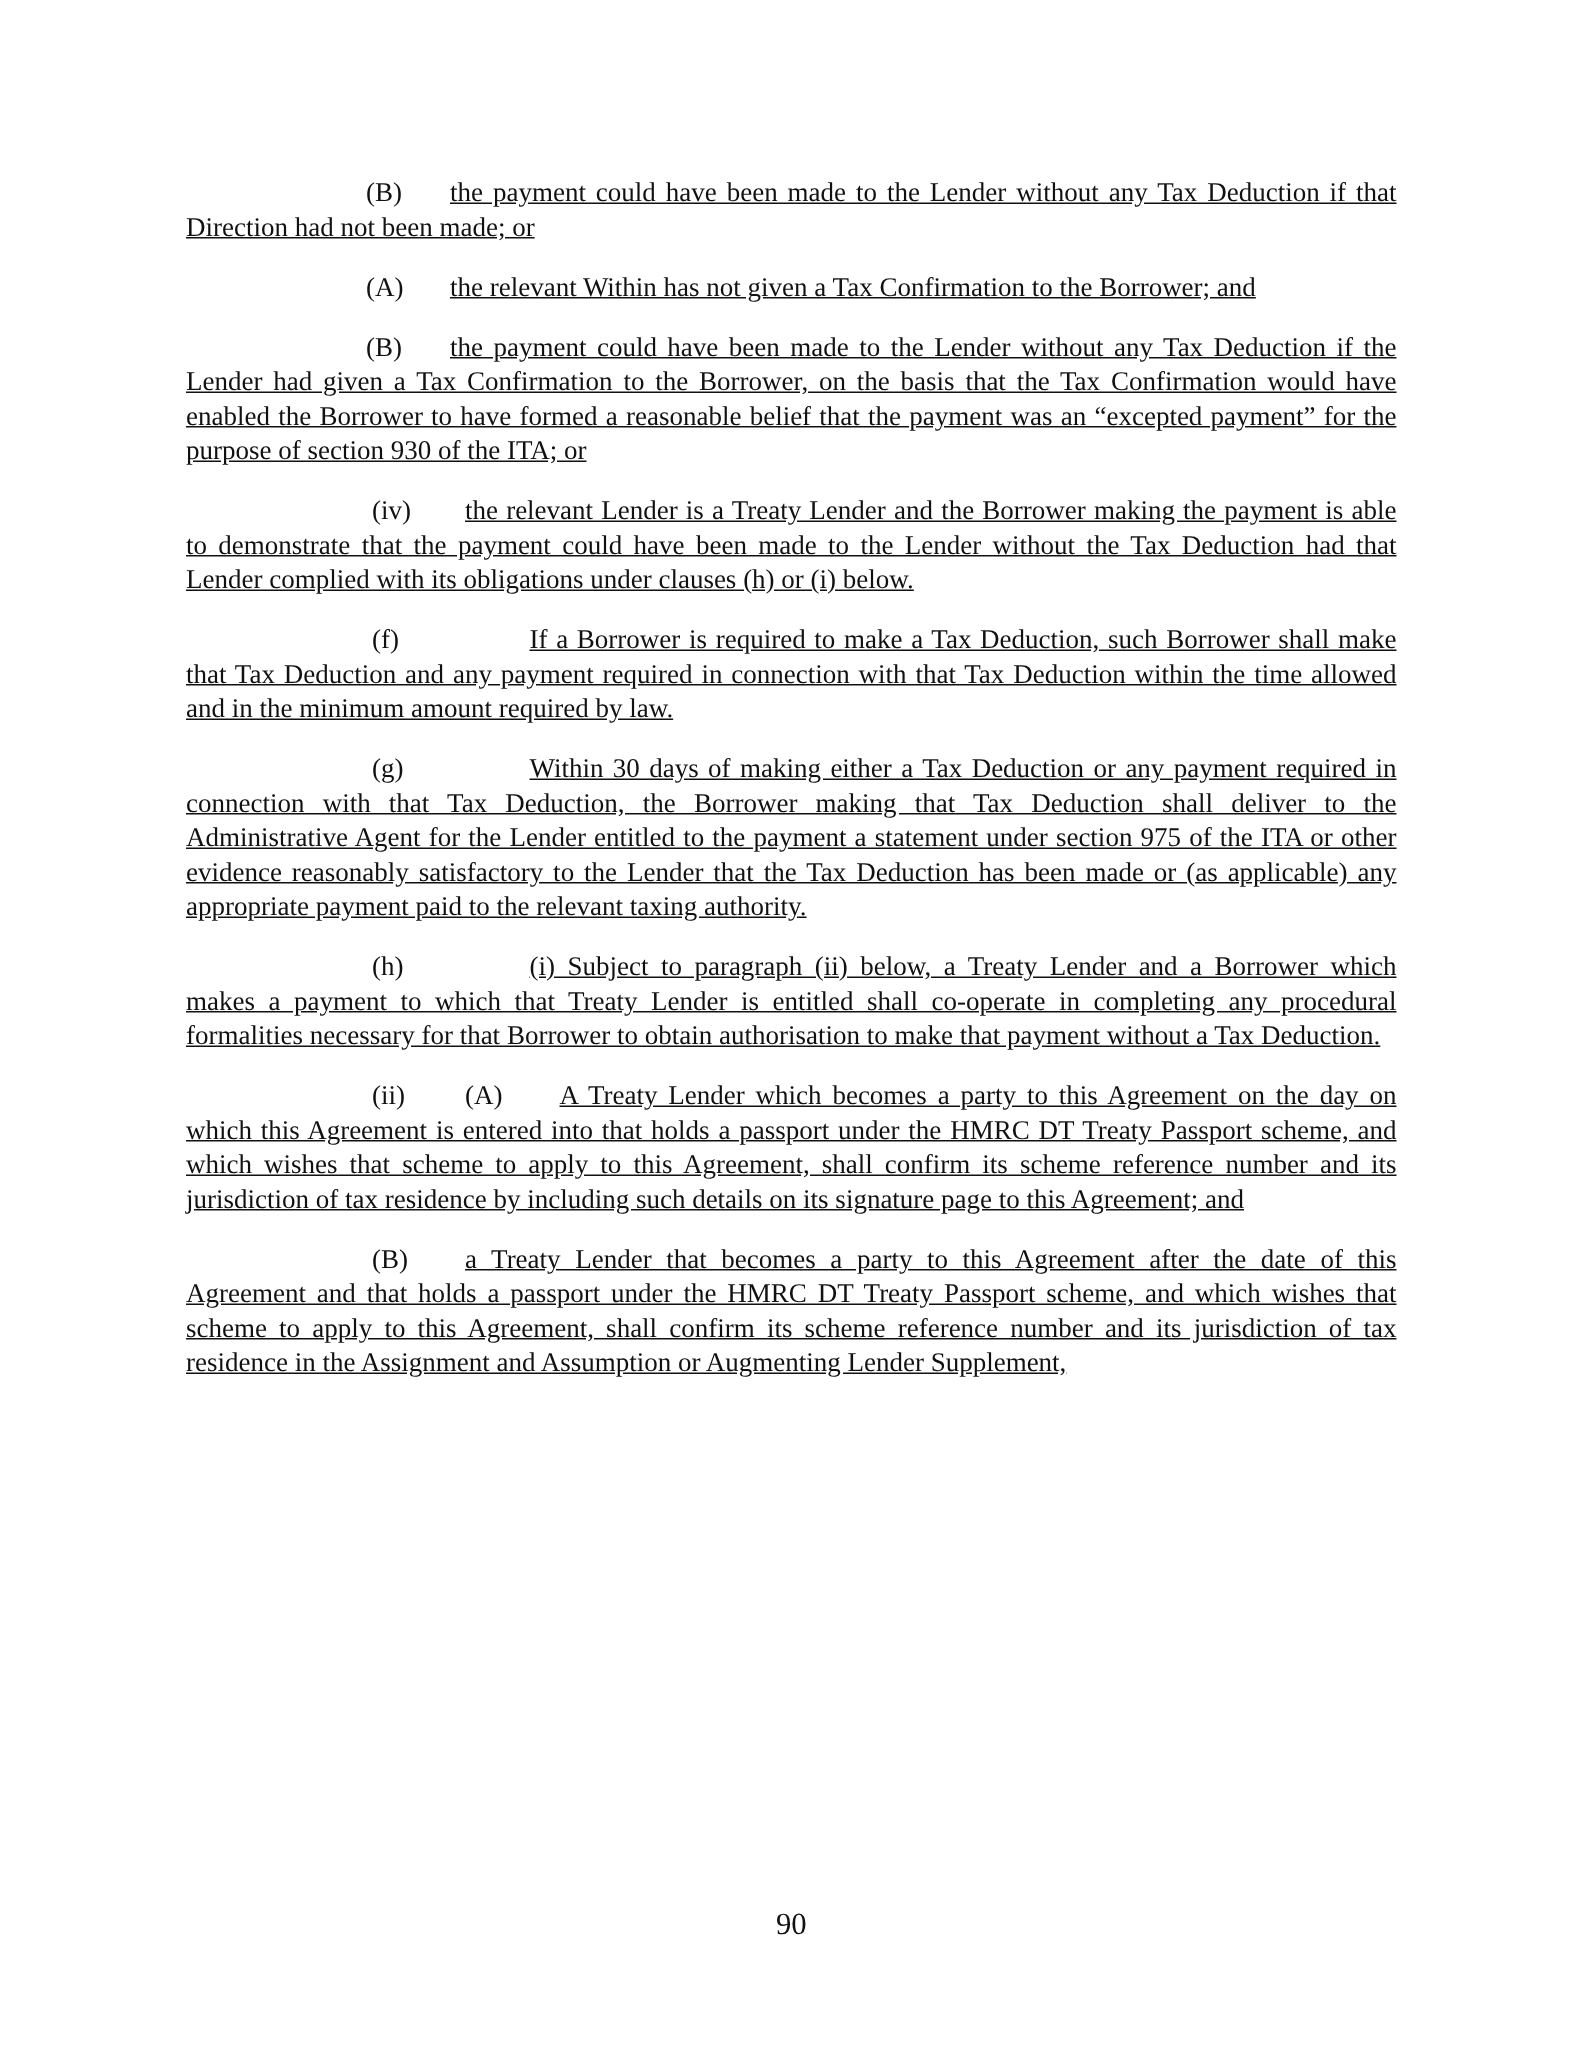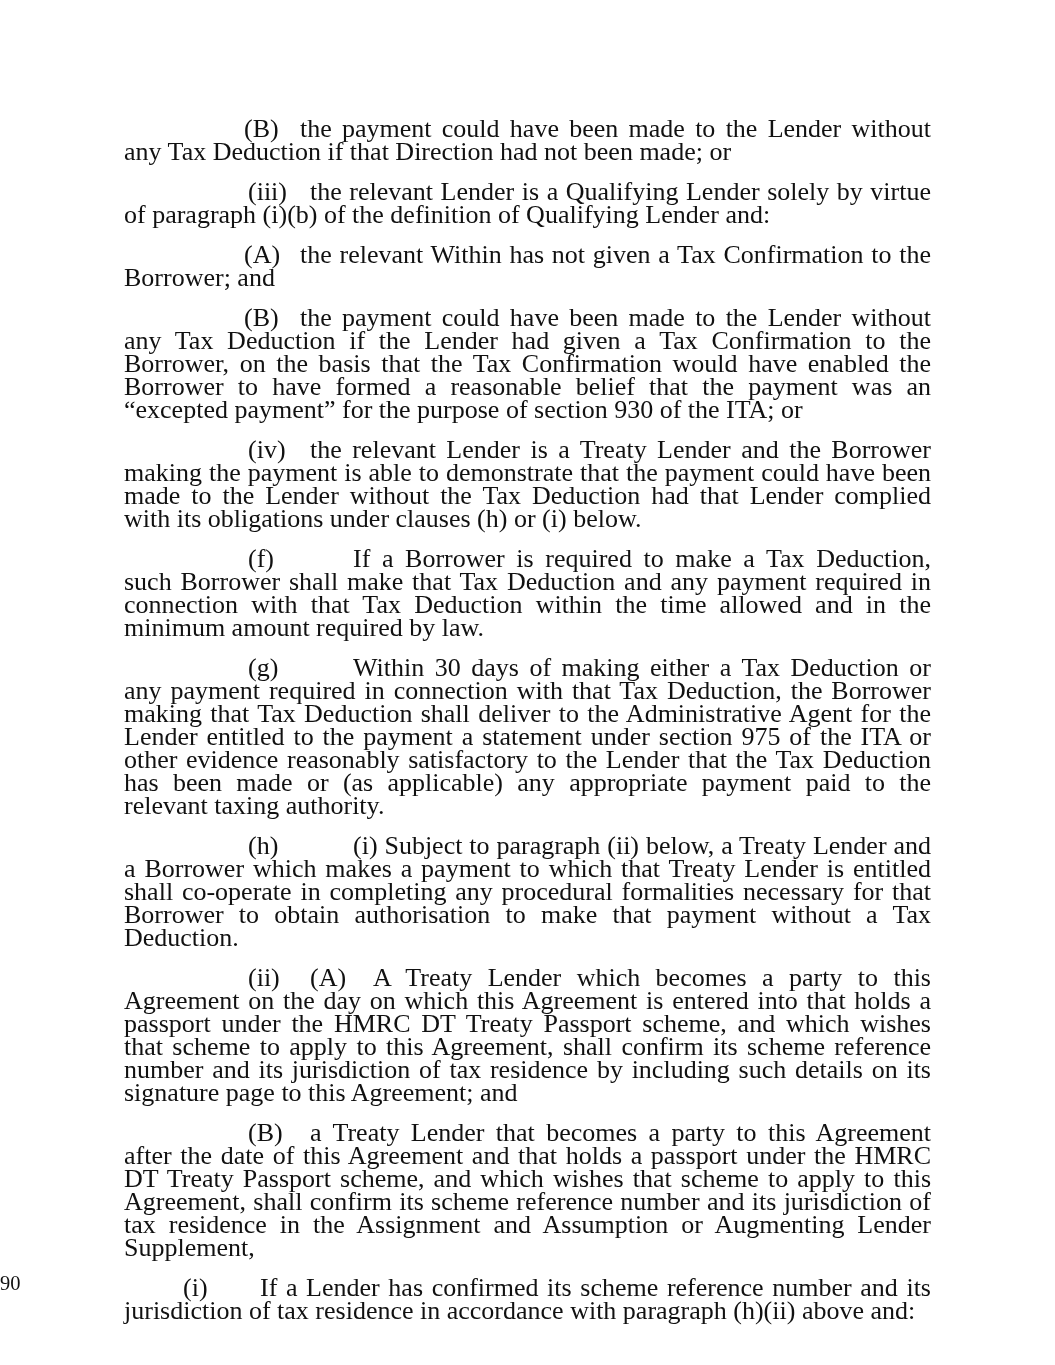--- a/index.html
+++ b/index.html
@@ -14,22 +14,23 @@
     background: #ffffff;
     overflow: hidden;
     font-family: "Liberation Serif", "DejaVu Serif", serif;
     color: #111111;
   }
   .content {
     position: absolute;
     left: 124px;
     top: 117px;
     width: 807px;
-    font-size: 26px;
+    font-size: 18px;
     line-height: 23px;
+    text-decoration: underline;
   }
   .content p {
     margin: 0 0 17px 0;
     text-align: justify;
   }
   .lbl {
     display: inline-block;
     text-indent: 0;
   }
   
@@ -43,49 +44,48 @@
   .lvl2 .lbl  { width: 62px; }
   .lvl2 .lbl2 { width: 63px; }
   
   .lvl3       { margin-left: 126px; text-indent: 120px; }
   .lvl3 .lbl  { width: 56px; }
   .page-number {
     position: absolute;
     top: 1272px;
     left: 0;
     width: 100%;
+    text-align: center;
     font-size: 20.5px;
     line-height: 23px;
   }
 </style>
 </head>
 <body>
 
 <div class="page">
   <div class="content">
 
     <p class="lvl3"><span class="lbl">(B)</span><span>the payment could have been made to the Lender without any Tax Deduction if that Direction had not been made; or</span></p>
 
-    <p class="lvl2"><span class="lbl">(iii)</span><span>the relevant Lender is a Qualifying Lender solely by virtue of paragraph (i)(b) of the definition of Qualifying Lender and:</span></p>
 
     <p class="lvl3"><span class="lbl">(A)</span><span>the relevant Within has not given a Tax Confirmation to the Borrower; and</span></p>
 
     <p class="lvl3"><span class="lbl">(B)</span><span>the payment could have been made to the Lender without any Tax Deduction if the Lender had given a Tax Confirmation to the Borrower, on the basis that the Tax Confirmation would have enabled the Borrower to have formed a reasonable belief that the payment was an “excepted payment” for the purpose of section 930 of the ITA; or</span></p>
 
     <p class="lvl2"><span class="lbl">(iv)</span><span>the relevant Lender is a Treaty Lender and the Borrower making the payment is able to demonstrate that the payment could have been made to the Lender without the Tax Deduction had that Lender complied with its obligations under clauses (h) or (i) below.</span></p>
 
     <p class="lvl1"><span class="lbl">(f)</span><span>If a Borrower is required to make a Tax Deduction, such Borrower shall make that Tax Deduction and any payment required in connection with that Tax Deduction within the time allowed and in the minimum amount required by law.</span></p>
 
     <p class="lvl1"><span class="lbl">(g)</span><span>Within 30 days of making either a Tax Deduction or any payment required in connection with that Tax Deduction, the Borrower making that Tax Deduction shall deliver to the Administrative Agent for the Lender entitled to the payment a statement under section 975 of the ITA or other evidence reasonably satisfactory to the Lender that the Tax Deduction has been made or (as applicable) any appropriate payment paid to the relevant taxing authority.</span></p>
 
     <p class="lvl1"><span class="lbl">(h)</span><span>(i) Subject to paragraph (ii) below, a Treaty Lender and a Borrower which makes a payment to which that Treaty Lender is entitled shall co-operate in completing any procedural formalities necessary for that Borrower to obtain authorisation to make that payment without a Tax Deduction.</span></p>
 
     <p class="lvl2"><span class="lbl">(ii)</span><span class="lbl lbl2">(A)</span><span>A Treaty Lender which becomes a party to this Agreement on the day on which this Agreement is entered into that holds a passport under the HMRC DT Treaty Passport scheme, and which wishes that scheme to apply to this Agreement, shall confirm its scheme reference number and its jurisdiction of tax residence by including such details on its signature page to this Agreement; and</span></p>
 
     <p class="lvl2"><span class="lbl">(B)</span><span>a Treaty Lender that becomes a party to this Agreement after the date of this Agreement and that holds a passport under the HMRC DT Treaty Passport scheme, and which wishes that scheme to apply to this Agreement, shall confirm its scheme reference number and its jurisdiction of tax residence in the Assignment and Assumption or Augmenting Lender Supplement,</span></p>
 
 
-    <p class="lvl1b"><span class="lbl">(i)</span><span>If a Lender has confirmed its scheme reference number and its jurisdiction of tax residence in accordance with paragraph (h)(ii) above and:</span></p>
 
   </div>
 
   <div class="page-number">90</div>
 </div>
 
 </body></html>

